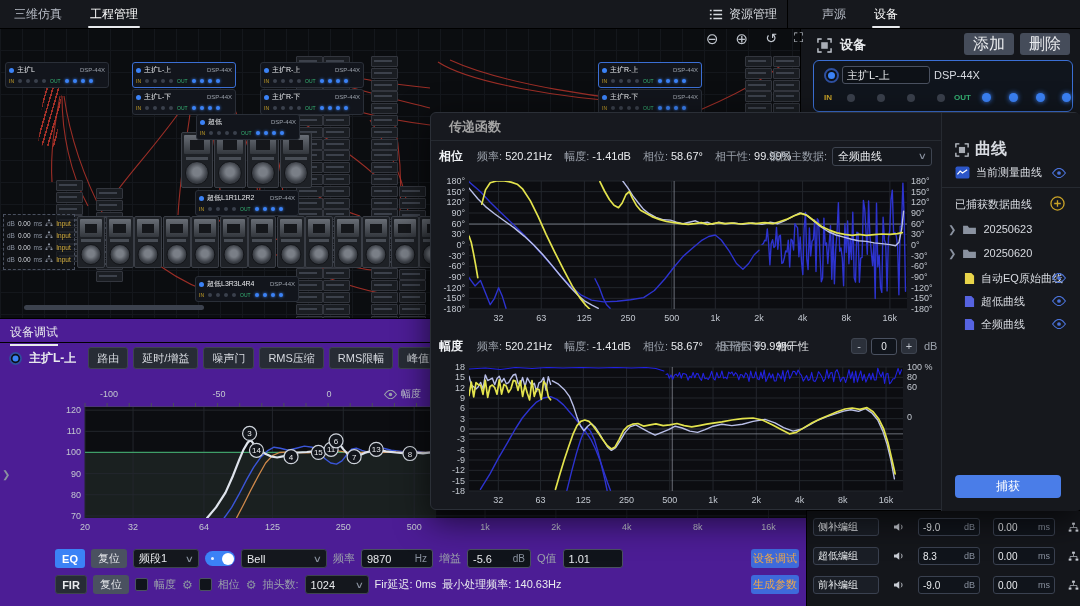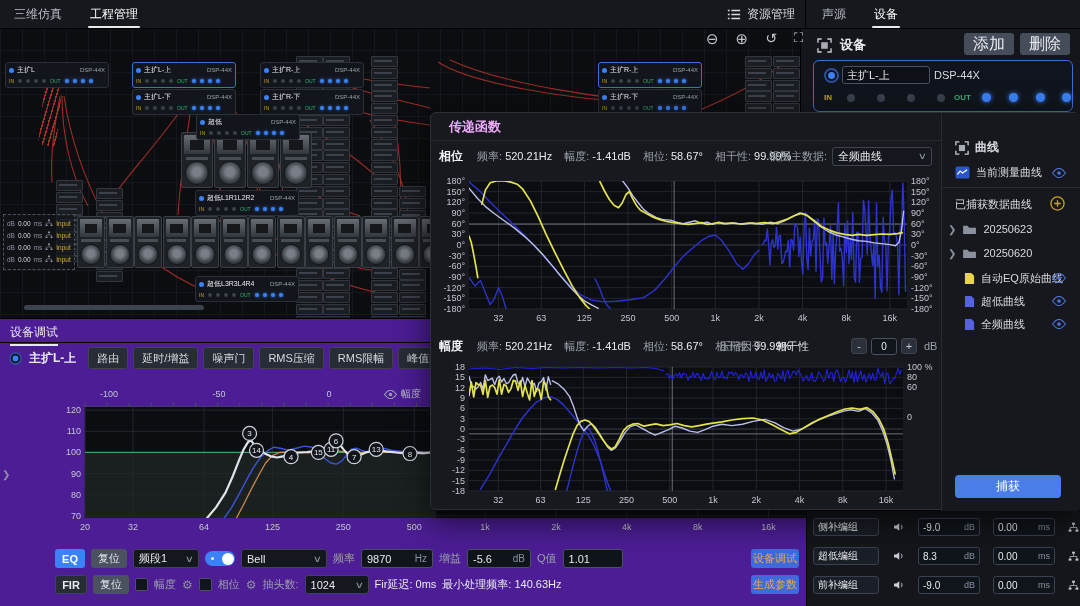--- a/index.html
+++ b/index.html
@@ -99,21 +99,21 @@
     <span class="row" style="margin-left:auto;margin-right:10px;gap:6px;cursor:pointer">
       <svg width="14" height="11" viewBox="0 0 16 12">
           <g stroke="#d7dae0" stroke-width="1.6" fill="none">
             <path d="M5 1.5h10M5 6h10M5 10.5h10"></path>
             <path d="M1 1.5h2M1 6h2M1 10.5h2"></path>
           </g>
         </svg>
       <span style="color:#d7dae0">资源管理</span>
     </span>
     <span style="width:1px;height:28px;background:#000;margin-right:0"></span>
-    <span class="ttab" style="margin-left:14px">声源</span>
+    <span class="ttab" style="margin-left:32px">声源</span>
     <span class="ttab active" style="margin-right:180px">设备</span>
   </div>
 
   <div id="schematic">
     <svg id="schemLines" width="800" height="290" style="position:absolute;left:0;top:0;z-index:1">
         <path d="M60,68 C55,95 50,125 52,154" fill="none" stroke="#b5342a" stroke-width="1.1" opacity="0.85"></path>
         <path d="M62,68 C62,105 70,145 88,178" fill="none" stroke="#b5342a" stroke-width="1.1" opacity="0.85"></path>
         <path d="M64,68 C70,110 85,152 105,190" fill="none" stroke="#b5342a" stroke-width="1.1" opacity="0.85"></path>
         <path d="M183,79 C160,112 130,145 118,162" fill="none" stroke="#b5342a" stroke-width="1.1" opacity="0.85"></path>
         <path d="M190,86 C185,122 180,152 178,187" fill="none" stroke="#b5342a" stroke-width="1.1" opacity="0.85"></path>
@@ -856,21 +856,21 @@
           <rect x="11" y="11" width="4" height="3" fill="#c8ccd4"></rect>
           <path d="M8 4v4M8 8H3v3M8 8h5v3" stroke="#c8ccd4" fill="none"></path>
         </svg>
         <span class="ginp">Input</span>
       </div>
     </div>
 
   <div id="overlay">
     <div id="modal">
       <div id="mhead">
-          <span style="margin-left:18px;font-weight:bold;font-size:13px;color:#f0abfc">传递函数</span>
+          <span style="margin-left:18px;font-weight:bold;font-size:13px;color:#a3a3a3">传递函数</span>
         </div>
 
       <div class="statrow" style="top:32px">
         <span class="statname">相位</span>
         <span class="spair"><span class="lbl">频率:</span> <span class="val">520.21Hz</span></span>
         <span class="spair"><span class="lbl">幅度:</span> <span class="val">-1.41dB</span></span>
         <span class="spair"><span class="lbl">相位:</span> <span class="val">58.67°</span></span>
         <span class="spair"><span class="lbl">相干性:</span> <span class="val">99.99%</span></span>
         <span class="lbl abs" style="left:330px">视图主数据:</span>
         <div class="selbox abs" style="left:393px;width:100px">
@@ -1041,21 +1041,21 @@
             <path d="M125.9,131.3L130.9,111.3L135.5,94.1L139.8,80.3L143.3,71.7L146.2,68.6L149.4,72.1L153.3,80.3L156.9,92.4L160.4,106.2L163.7,119.9L166.1,131.3" fill="none" stroke="#2d33cf" stroke-width="1.4" stroke-linejoin="round" stroke-linecap="round"></path>
             <path d="M111.3,21.8L117.5,25.2L123.2,30.4L128.4,37.3L132.6,47.6L136.0,57.9L139.3,66.6L142.8,71.7L146.7,67.2L150.3,64.5L154.1,67.9L158.1,74.1L162.2,81.0L166.5,87.9L170.4,91.4L174.7,88.6L179.3,81.7L184.1,73.4L189.0,67.9L194.8,65.9L201.0,69.3L207.4,72.8L214.1,76.2L220.8,73.4L227.6,70.7L234.2,67.2L241.2,69.0L248.9,72.1L256.6,73.4L264.1,70.7L272.1,67.2L280.8,65.2L290.8,66.6L301.4,65.2L312.1,62.4L324.0,60.4L334.0,63.8L342.6,68.6L352.0,72.1L360.1,70.3L368.6,65.9L377.3,61.0L385.9,57.6L394.3,54.8L402.6,52.1L409.8,50.7L417.6,52.4L424.4,49.7L431.1,54.2L436.7,61.0L441.8,72.1L446.2,85.8L449.9,101.0L453.4,119.9" fill="none" stroke="#b9bfe8" stroke-width="1.4" stroke-linejoin="round" stroke-linecap="round"></path>
             <path d="M28.0,17.1L30.3,26.0L32.7,27.8L35.0,30.0L37.3,27.7L39.7,23.4L42.0,30.2L44.3,15.9L46.7,21.5L49.0,20.4L51.3,19.1L53.7,25.7L56.0,19.6L58.3,17.2L60.6,23.0L63.0,19.4L65.3,24.8L67.6,23.7L70.0,19.4L72.3,16.0L74.6,15.1L77.0,24.0L79.3,26.2L81.6,18.4L84.0,27.7L86.3,18.9L88.6,23.0L91.0,26.4L93.3,24.3L95.6,32.6L98.0,23.8L100.3,22.7L102.6,18.5L105.0,31.2L107.3,17.6L109.6,25.3" fill="none" stroke="#b9bfe8" stroke-width="1.4" stroke-linejoin="round" stroke-linecap="round"></path>
             <path d="M114.5,130.3L119.0,114.8L123.2,101.0L127.8,87.2L132.0,75.2L136.0,66.6L139.8,62.4L143.8,61.0L148.0,62.4L152.4,67.2L156.9,73.4L161.5,80.3L166.1,86.5L170.4,90.0L174.1,87.9L178.2,80.3L182.5,71.7L186.8,67.2L191.5,65.2L196.9,64.5L202.9,67.2L209.2,65.9L214.9,64.8L222.2,66.6L228.8,65.9L235.9,64.5L243.2,66.6L250.7,67.9L258.1,66.6L265.5,65.2L272.1,64.1L280.8,62.8L290.8,61.0L301.4,59.7L312.1,59.0L321.3,61.0L331.7,65.9L340.6,70.7L348.4,74.8L355.3,73.4L363.1,68.6L371.2,63.8L379.5,59.7L387.9,56.2L396.1,52.8L404.1,50.0L411.2,49.0L418.8,50.4L426.0,48.6L432.1,52.8L437.6,59.7L442.7,70.0L447.0,83.8L450.6,99.3L454.1,114.8" fill="none" stroke="#e3e34d" stroke-width="1.7" stroke-linejoin="round" stroke-linecap="round"></path>
             <path d="M28.0,36.6L30.3,23.1L32.7,37.9L35.0,23.6L37.3,25.7L39.7,26.4L42.0,35.4L44.3,21.4L46.7,38.3L49.0,27.5L51.3,26.1L53.7,28.5L56.0,35.1L58.3,20.8L60.6,35.1L63.0,25.3L65.3,27.2L67.6,33.4L70.0,29.6L72.3,21.4L74.6,22.1L77.0,31.4L79.3,21.9L81.6,37.5L84.0,26.3L86.3,34.2L88.6,40.9L91.0,21.6L93.3,37.3L95.6,29.8L98.0,30.5L100.3,40.5L102.6,22.4L105.0,25.5L107.3,37.7L109.6,40.8" fill="none" stroke="#e3e34d" stroke-width="1.7" stroke-linejoin="round" stroke-linecap="round"></path>
           </g>
         </svg>
     </div>
 
     <div id="curvespanel">
-      <div class="citem" style="left:13px;top:26px;font-weight:bold;font-size:12px">
+      <div class="citem" style="left:13px;top:26px;font-weight:bold;font-size:16px">
         <svg width="14" height="14" viewBox="0 0 16 16">
             <path d="M1 5V1h4M11 1h4v4M15 11v4h-4M5 15H1v-4" stroke="#c2c7cf" fill="none" stroke-width="1.5"></path>
             <rect x="4.5" y="4.5" width="7" height="7" fill="#c2c7cf" opacity=".85"></rect>
           </svg>
         <span>曲线</span>
       </div>
       <div class="citem" style="left:13px;top:52px">
         <svg width="15" height="13" viewBox="0 0 16 14">
             <rect x="0.5" y="0.5" width="15" height="13" rx="2" fill="#2c56c8"></rect>
             <path d="M2.5 9l3-3.5 2.5 2L13 4" stroke="#fff" stroke-width="1.3" fill="none"></path>

